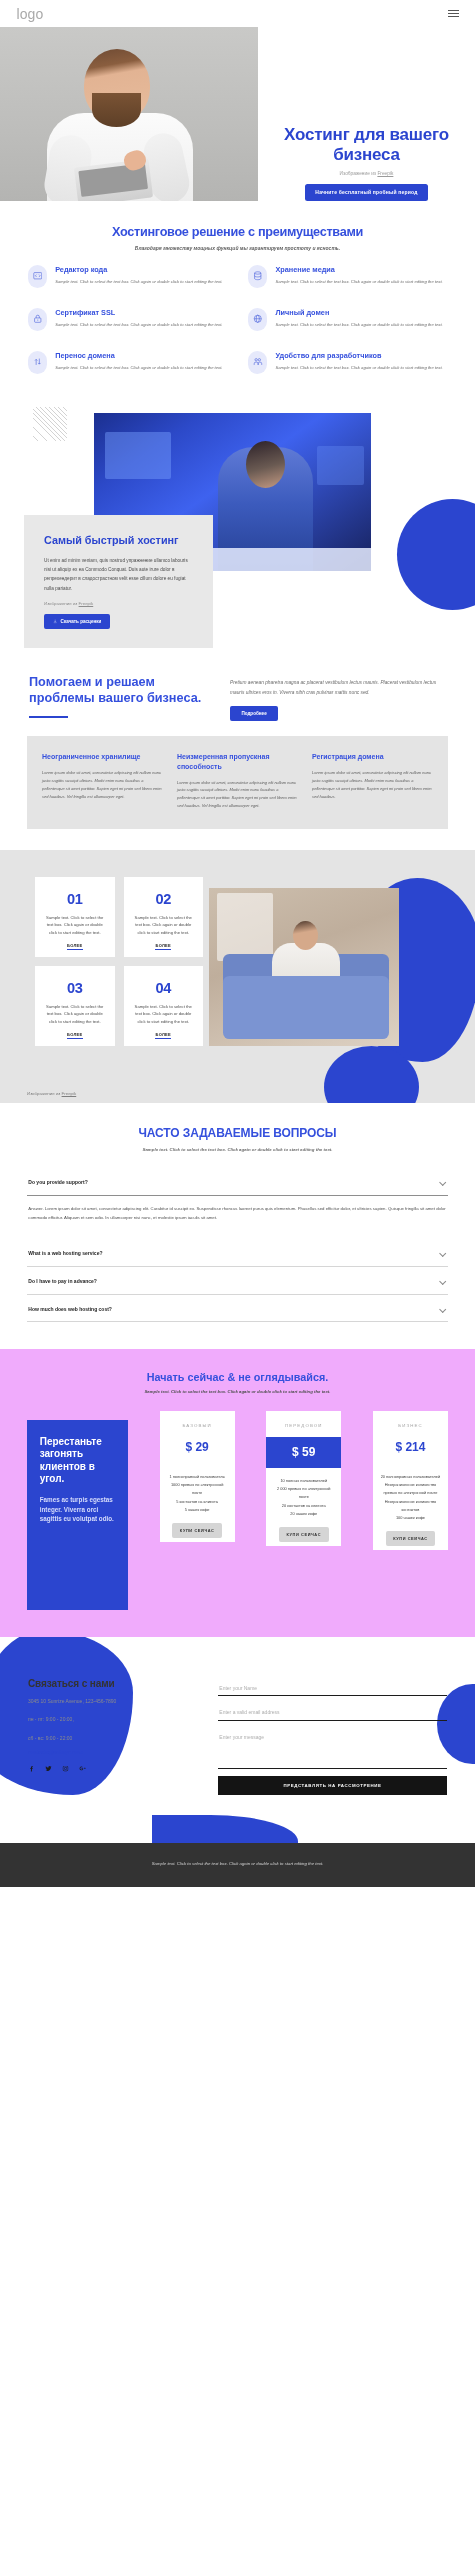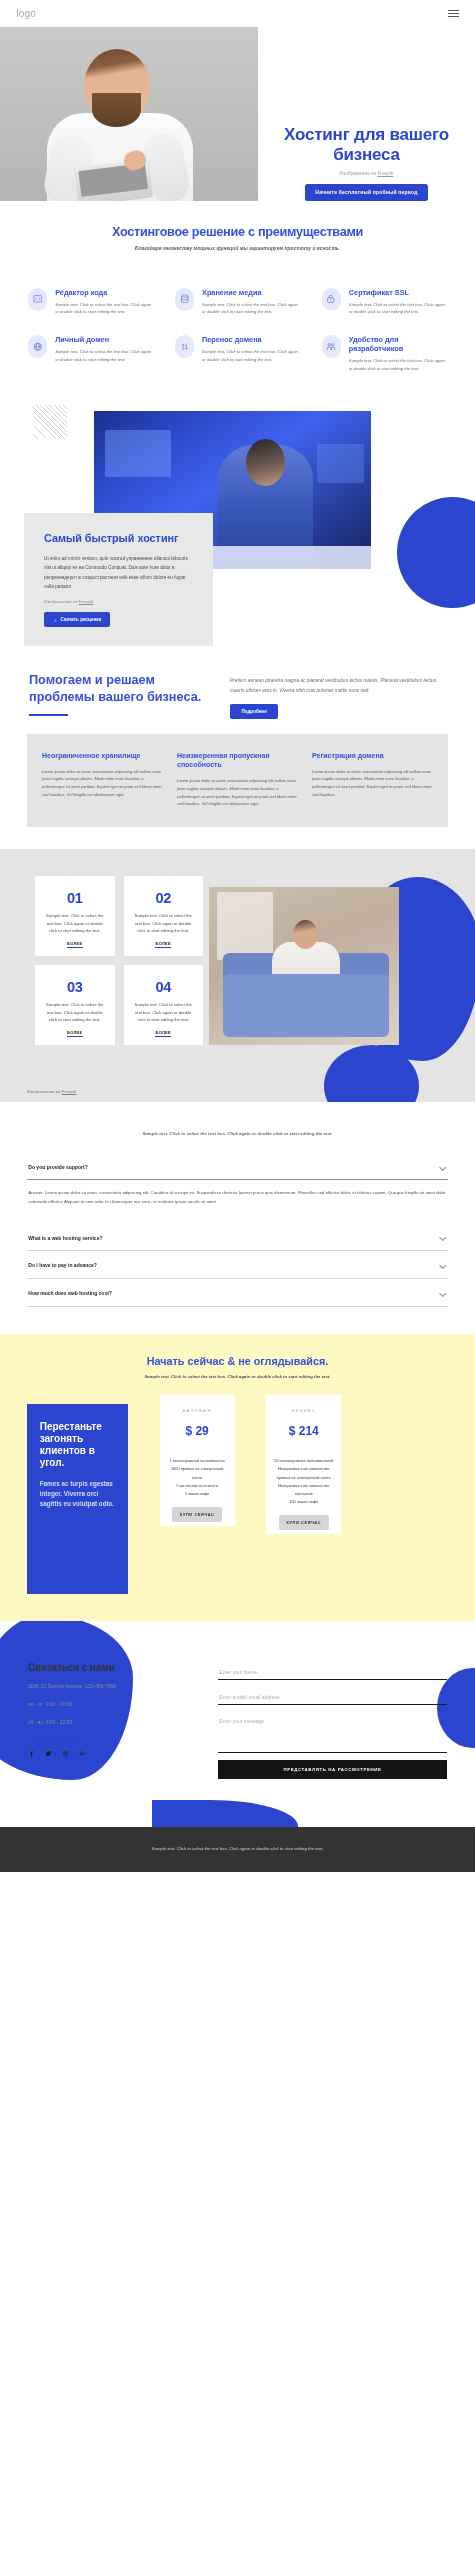--- a/index.html
+++ b/index.html
@@ -10,21 +10,21 @@
     background: #ffffff;
     color: #333;
   }
   body { width: 475px; height: 2576px; position: relative; overflow: hidden; }
 
   
   .header {
     height: 27px; background: #fff; display: flex; align-items: center;
     justify-content: space-between; padding: 0 16.5px;
   }
-  .logo { font-size: 10px; color: #a9a9a9; letter-spacing: 0.1px; }
+  .logo { font-size: 14px; color: #a9a9a9; letter-spacing: 0.1px; }
   .burger { display: flex; flex-direction: column; gap: 1.9px; cursor: pointer; }
   .burger span { display: block; width: 10.8px; height: 1px; background: #555; }
 
   
   .hero { position: relative; height: 174px; display: flex; align-items: flex-end; }
   .hero-photo {
     width: 258px; height: 174px; position: relative; overflow: hidden;
     background: linear-gradient(180deg,#c9c9c7 0%, #bdbdbb 60%, #b4b4b2 100%);
   }
   .hero-photo .man-head {
@@ -86,22 +86,22 @@
   .features { padding: 24px 0 19px; background: #fff; }
   .sec-title {
     text-align: center; color: #3550dd; font-weight: 800; font-size: 12.7px;
     letter-spacing: -0.3px;
   }
   .sec-sub {
     text-align: center; color: #5f5f5f; font-size: 5px; font-style: italic;
     font-weight: 600; margin-top: 5.7px;
   }
   .feat-grid {
-    display: grid; grid-template-columns: 1fr 1fr 1fr; gap: 20px 21.5px;
-    padding: 37px 28px 0;
+    display: grid; grid-template-columns: 1fr 1fr; gap: 20px 21.5px;
+    padding: 14px 28px 0;
   }
   .feat { display: flex; gap: 8.2px; }
   .feat-ico {
     flex: 0 0 19px; width: 19px; height: 23px; border-radius: 9.5px;
     background: #e6e9fb; display: flex; align-items: center; justify-content: center;
   }
   .feat-ico svg { width: 9.5px; height: 9.5px; stroke: #3b54d8; fill: none; stroke-width: 1.4; }
   .feat-body { flex: 1; }
   .feat-title { color: #3550dd; font-size: 7.3px; font-weight: 600; line-height: 1.25; }
   .feat-desc {
@@ -266,21 +266,21 @@
     content: ""; position: absolute; left: 0.6px; top: 1.3px; width: 4.4px; height: 4.4px;
     border-right: 0.8px solid #8a8a8a; border-bottom: 0.8px solid #8a8a8a;
     transform: rotate(45deg);
   }
   .faq-a {
     font-size: 4.3px; color: #4e4e4e; line-height: 2.05; padding: 9px 1.3px 16.5px;
   }
   .faq-list { margin-top: 16.5px; }
 
   
-  .pricing { background: #fef9c3; padding: 21.5px 0 27px; }
+  .pricing { background: #f0abfc; padding: 21.5px 0 27px; }
   .pr-title { text-align: center; color: #3550dd; font-size: 10.8px; font-weight: 800; }
   .pr-sub {
     text-align: center; font-size: 4.3px; font-style: italic; font-weight: 600;
     color: #4f4f4f; margin-top: 6.3px;
   }
   .pr-grid {
     display: grid; grid-template-columns: 101px 1fr 1fr 1fr; gap: 7.6px;
     padding: 16.5px 27px 0; align-items: start;
   }
   .pr-promo { background: #2b45cf; color: #fff; padding: 16.5px 12.7px 25px; min-height: 190px; margin-top: 9px; }
@@ -556,20 +556,21 @@
       <div class="num-d">Sample text. Click to select the text box. Click again or double click to start editing the text.</div>
       <span class="num-link">БОЛЕЕ</span>
     </div>
   </div>
   <div class="num-credit">
     <span>Изображение из </span><u>Freepik</u>
   </div>
 </div>
 
 <div class="faq">
+  <div class="faq-title">ЧАСТО ЗАДАВАЕМЫЕ ВОПРОСЫ</div>
   <div class="faq-sub">Sample text. Click to select the text box. Click again or double click to start editing the text.</div>
   <div class="faq-list">
 
     <div class="faq-item">
       <div class="faq-row">
         <div class="faq-q">Do you provide support?</div>
         <div class="chev"></div>
       </div>
     </div>
     <div class="faq-a">Answer. Lorem ipsum dolor sit amet, consectetur adipiscing elit. Curabitur id suscipit ex. Suspendisse rhoncus laoreet purus quis elementum. Phasellus sed efficitur dolor, et ultricies sapien. Quisque fringilla sit amet dolor commodo efficitur. Aliquam et sem odio. In ullamcorper nisi nunc, et molestie ipsum iaculis sit amet.</div>
@@ -611,20 +612,31 @@
       <div class="pr-price">$ 29</div>
       <div class="pr-feats">
         <div class="pr-feat">1 полноправный пользователь</div>
         <div class="pr-feat">1000 превью по электронной почте</div>
         <div class="pr-feat">5 контактов на клиента</div>
         <div class="pr-feat">5 чашек кофе</div>
         <button class="btn-buy">КУПИ СЕЙЧАС</button>
       </div>
     </div>
 
+    <div class="pr-card featured">
+      <div class="pr-plan">ПЕРЕДОВОЙ</div>
+      <div class="pr-price">$ 59</div>
+      <div class="pr-feats">
+        <div class="pr-feat">10 полных пользователей</div>
+        <div class="pr-feat">2 000 превью по электронной почте</div>
+        <div class="pr-feat">20 контактов на клиента</div>
+        <div class="pr-feat">20 чашек кофе</div>
+        <button class="btn-buy">КУПИ СЕЙЧАС</button>
+      </div>
+    </div>
 
     <div class="pr-card">
       <div class="pr-plan">БИЗНЕС</div>
       <div class="pr-price">$ 214</div>
       <div class="pr-feats">
         <div class="pr-feat">20 полноправных пользователей</div>
         <div class="pr-feat">Неограниченное количество превью по электронной почте</div>
         <div class="pr-feat">Неограниченное количество контактов</div>
         <div class="pr-feat">100 чашек кофе</div>
         <button class="btn-buy">КУПИ СЕЙЧАС</button>

